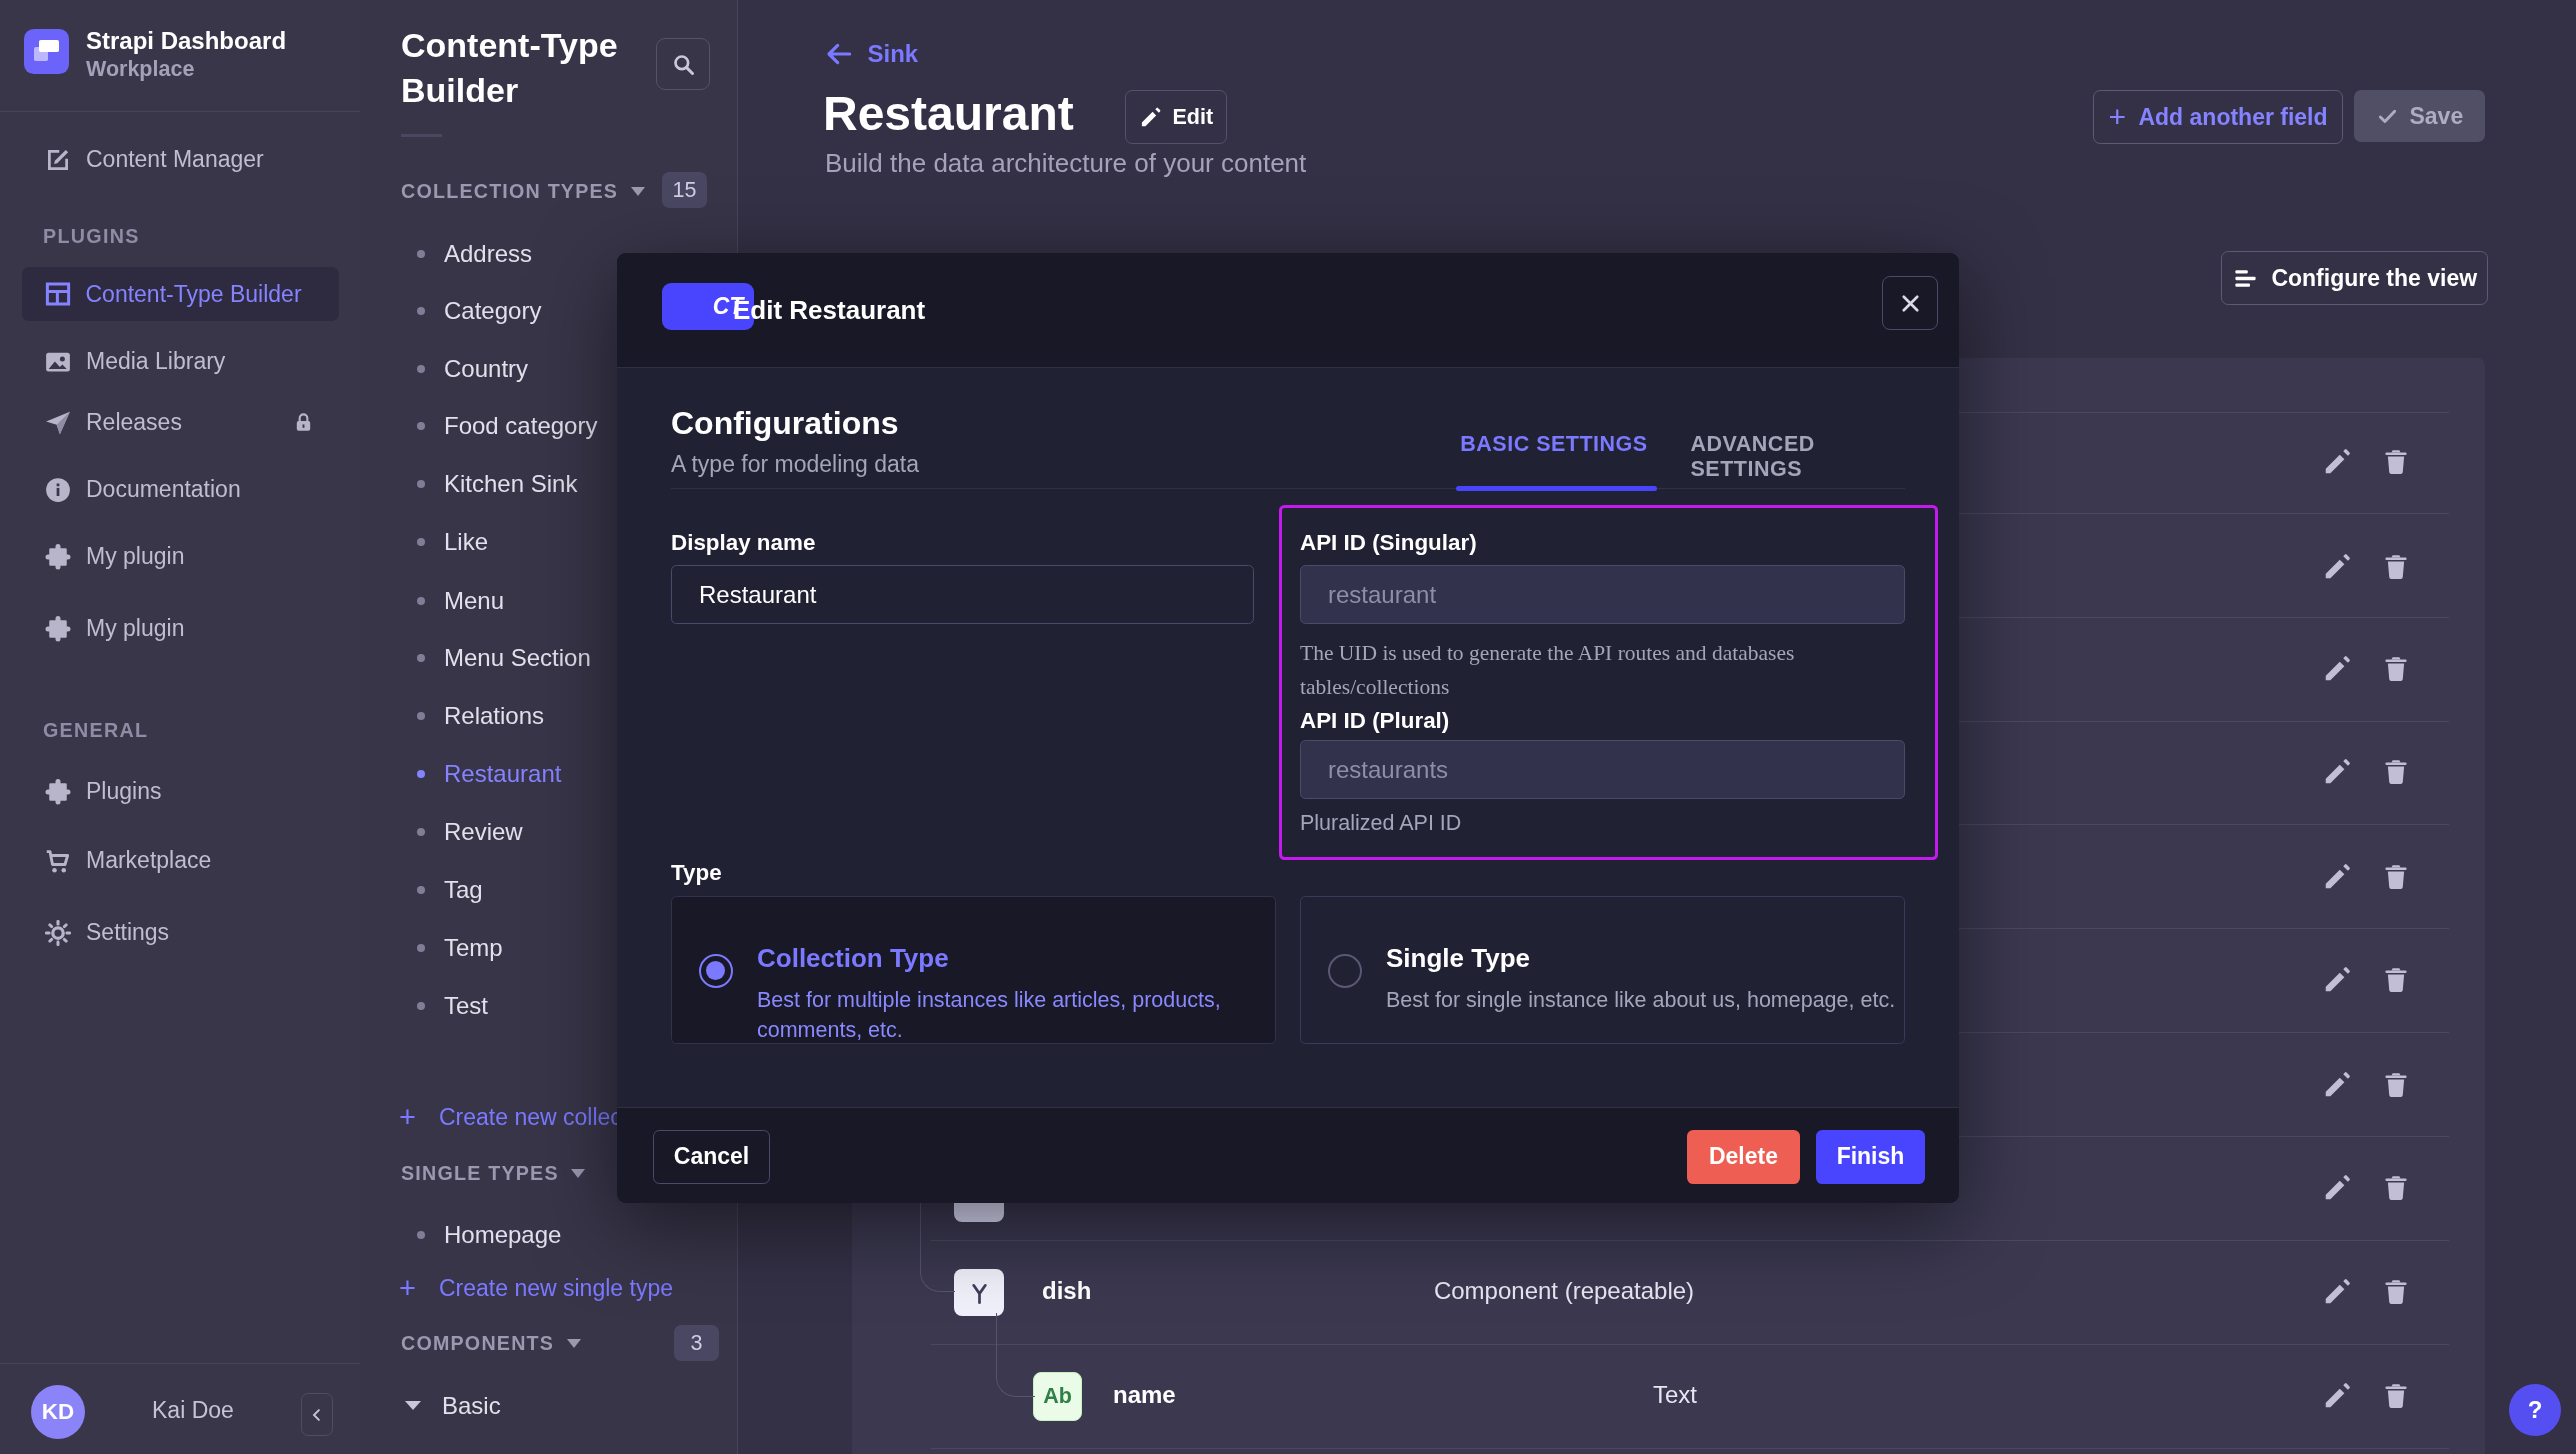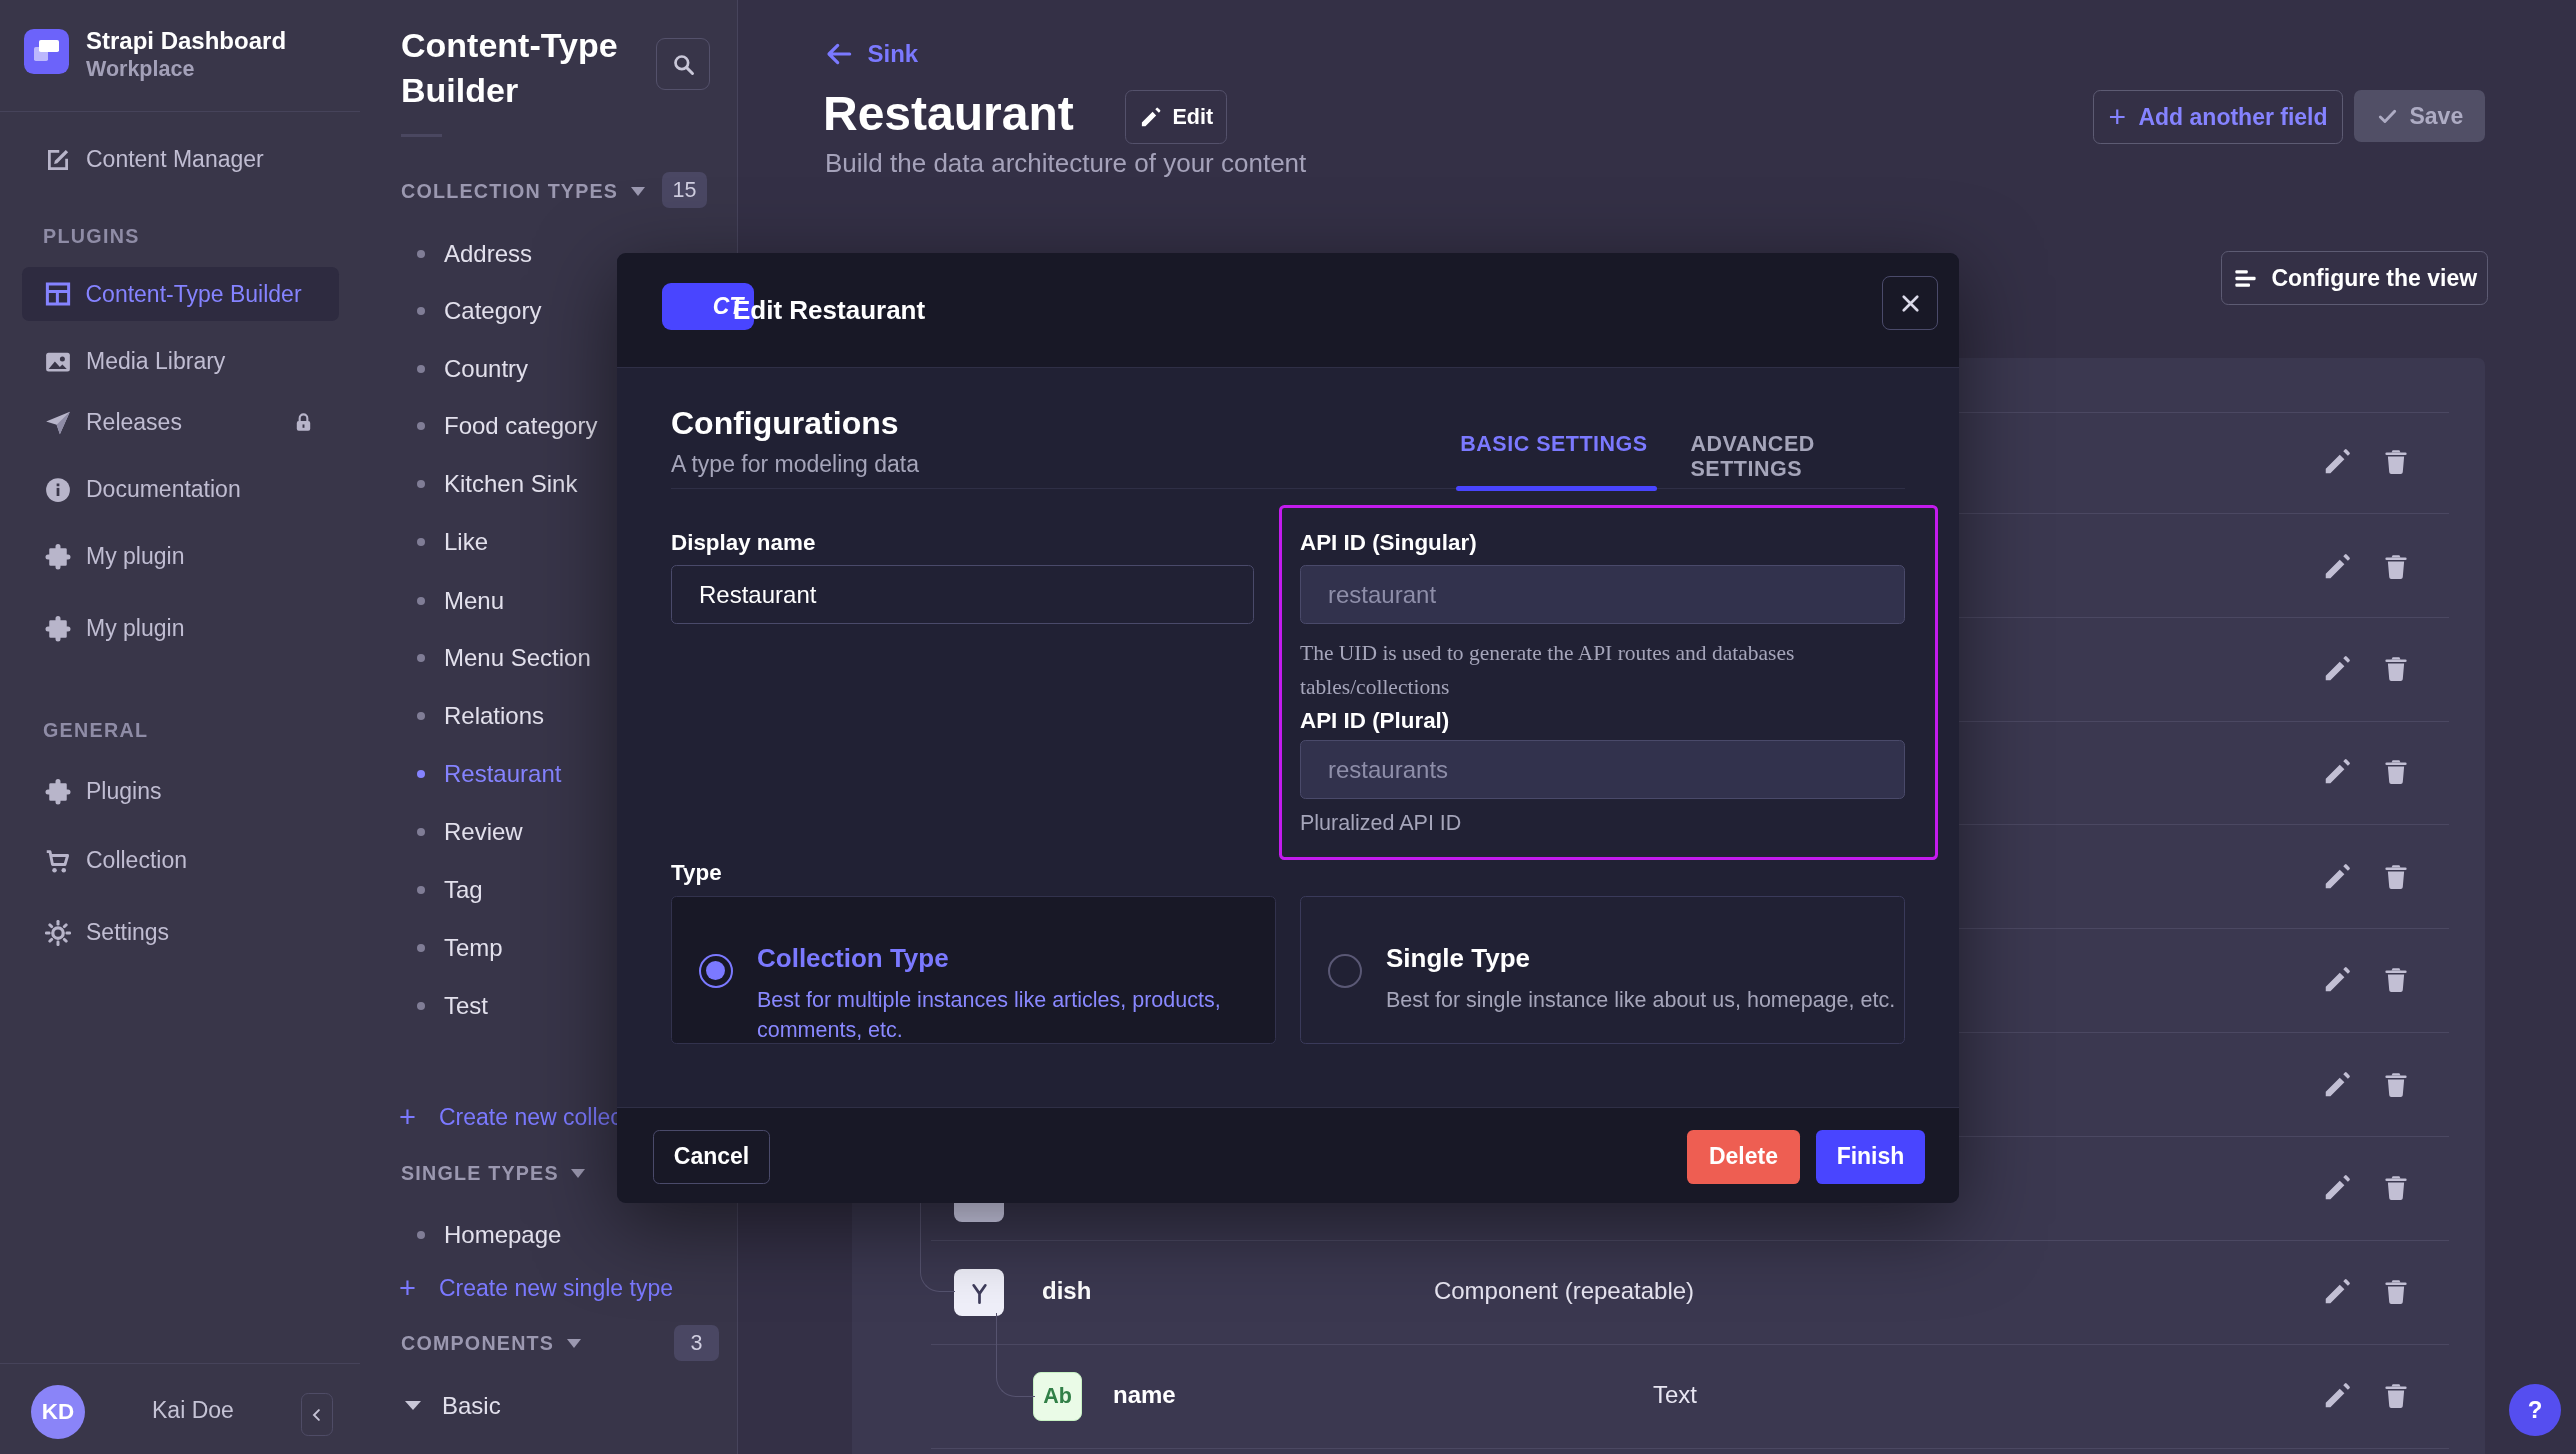--- a/index.html
+++ b/index.html
@@ -201,21 +201,21 @@
         </svg>
       <span class="lb">Plugins</span>
     </div>
 
     <div class="s1item" style="top:832px;">
       <svg class="ic" viewBox="0 0 24 24">
           <circle cx="9.2" cy="19.3" r="1.8" fill="#b8b5ca"></circle>
           <circle cx="16.6" cy="19.3" r="1.8" fill="#b8b5ca"></circle>
           <path d="M3 4.5h2.6l2 10.3h10l2.1-7.2H7" fill="none" stroke="#b8b5ca" stroke-width="2.3" stroke-linejoin="round"></path>
         </svg>
-      <span class="lb">Collection</span>
+      <span class="lb">Marketplace</span>
     </div>
 
     <div class="s1item" style="top:904px;">
       <svg class="ic" viewBox="0 0 24 24">
           <circle cx="12" cy="12" r="4.2" fill="none" stroke="#b8b5ca" stroke-width="2.6"></circle>
           <g fill="#b8b5ca">
             <rect x="10.8" y="1.6" width="2.4" height="4.4" rx="1"></rect>
             <rect x="10.8" y="18" width="2.4" height="4.4" rx="1"></rect>
             <rect x="10.8" y="1.6" width="2.4" height="4.4" rx="1" transform="rotate(90 12 12)"></rect>
             <rect x="10.8" y="18" width="2.4" height="4.4" rx="1" transform="rotate(90 12 12)"></rect>

